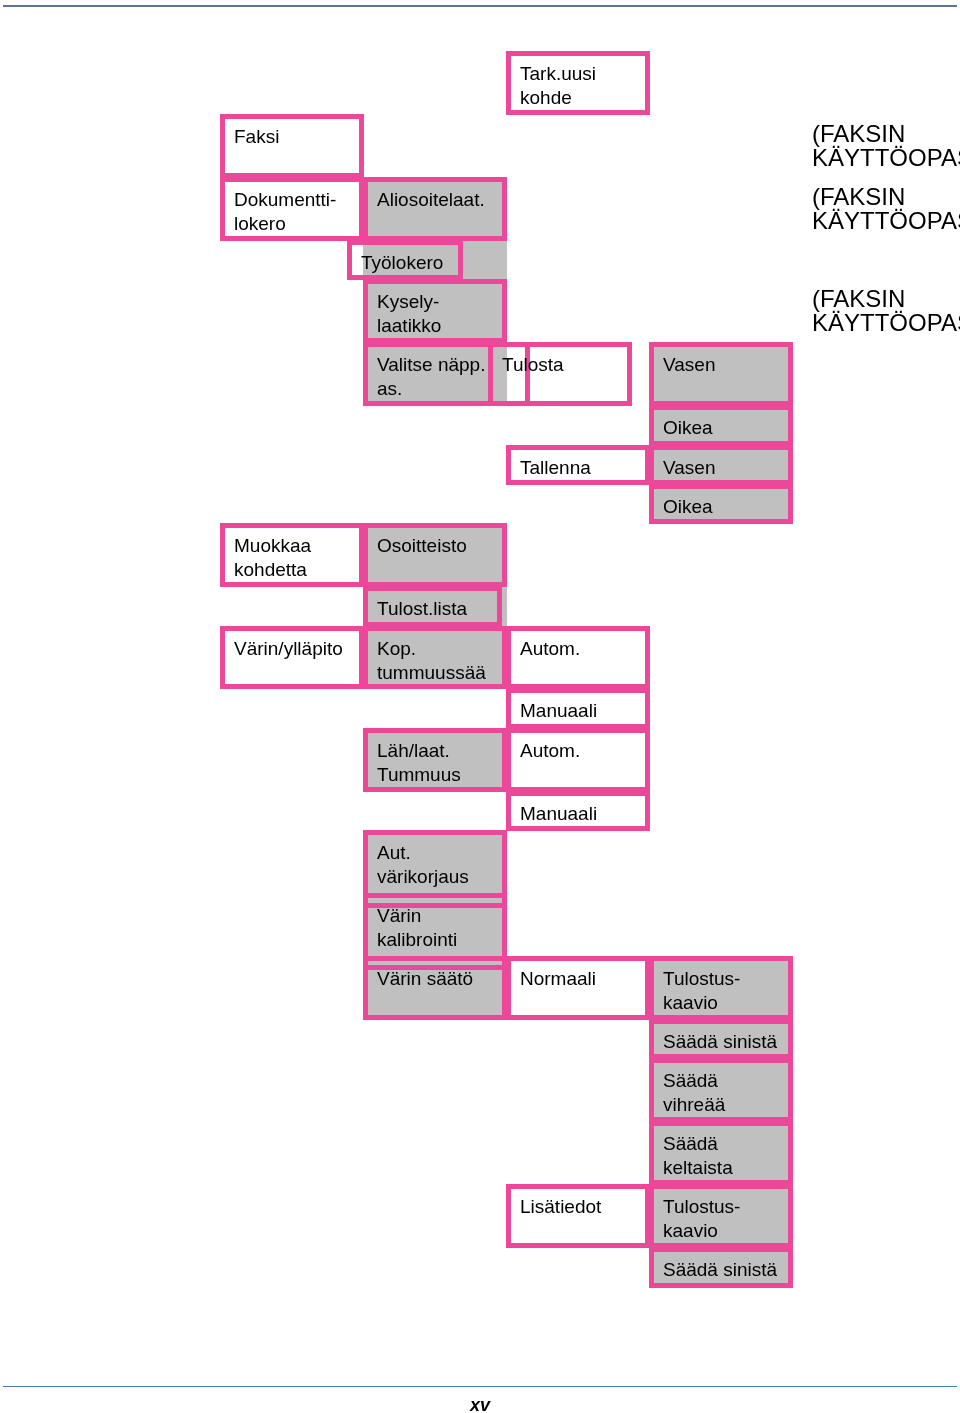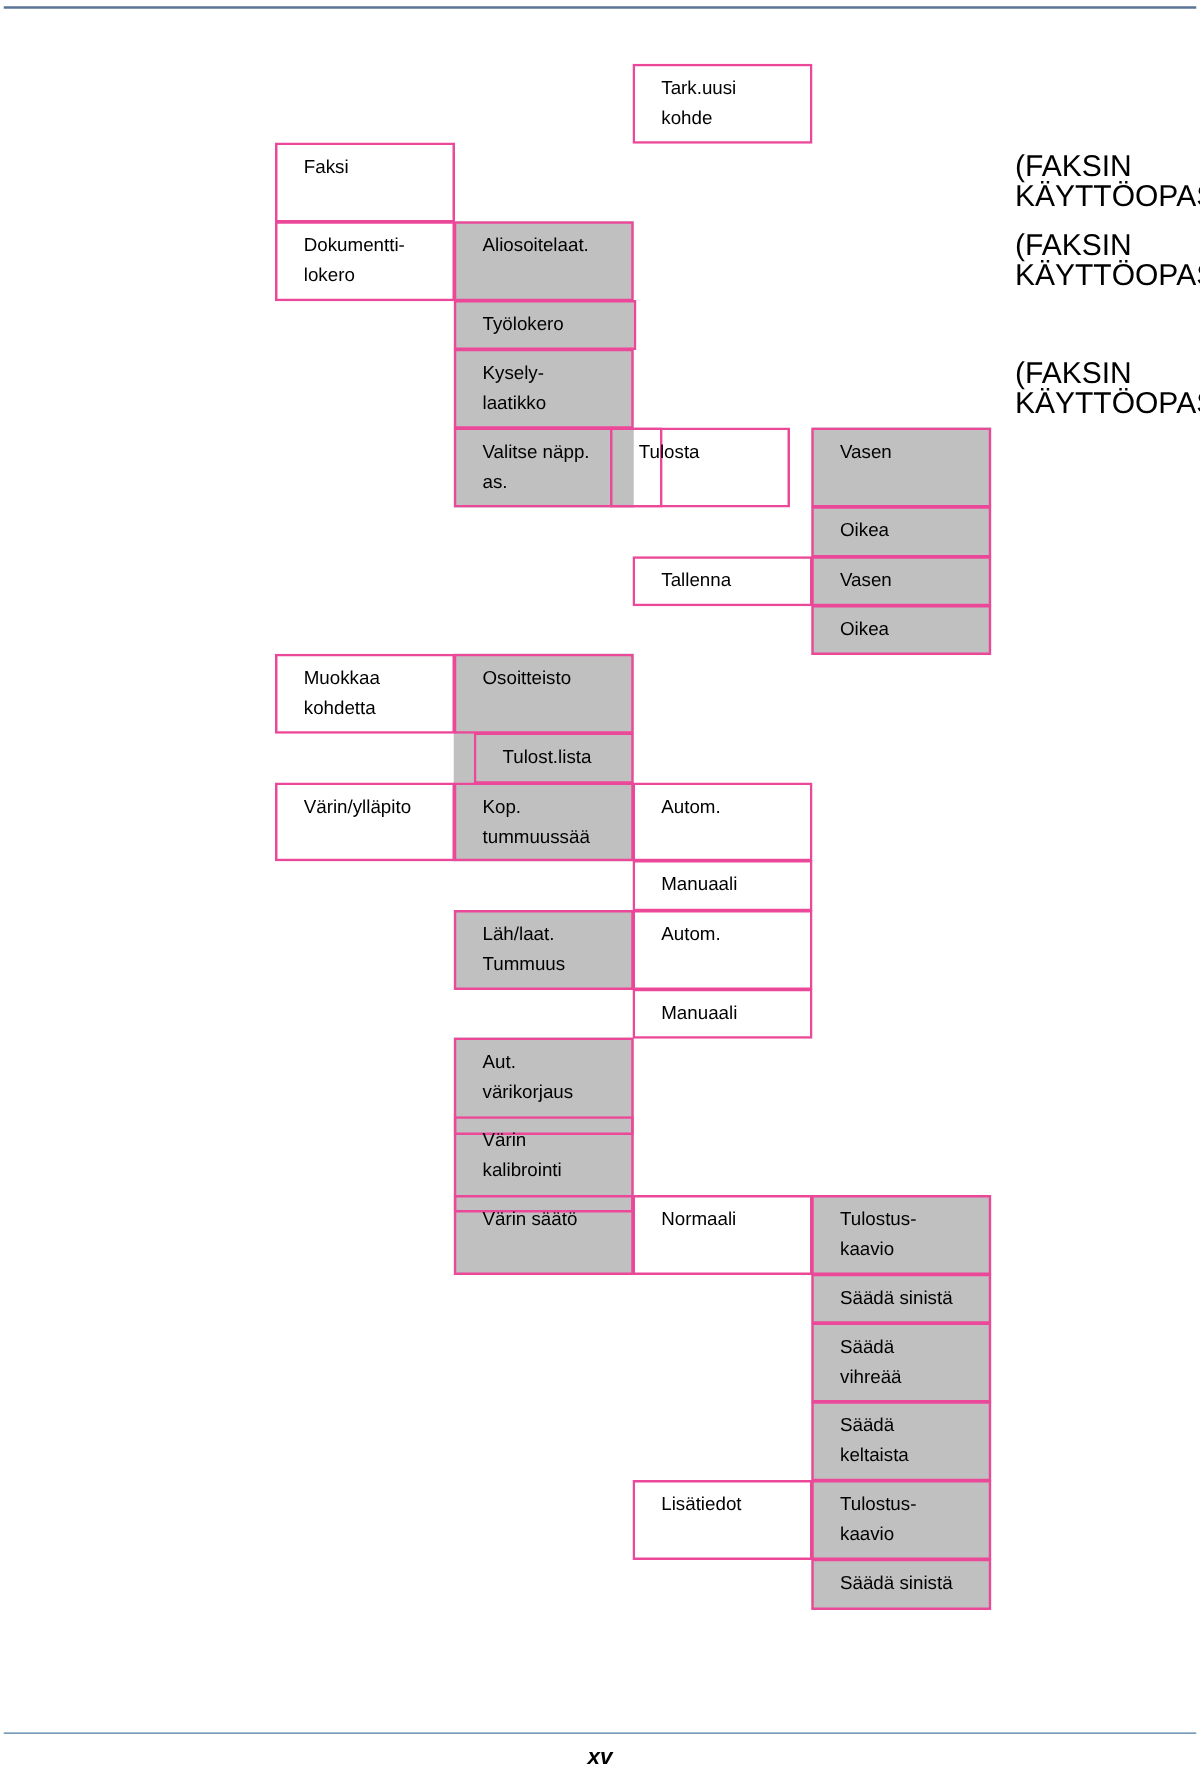--- a/index.html
+++ b/index.html
@@ -52,24 +52,24 @@
     width: 573px;
     height: 1237px;
   }
   .shade-bg {
     position: absolute;
     background: #c0c0c0;
   }
   .cell {
     position: absolute;
     box-sizing: border-box;
-    border: 2px solid #ec4899;
-    font-size: 15px;
+    border: 5px solid #ec4899;
+    font-size: 19px;
     line-height: 23.7px;
-    padding: 6px 0 0 21px;
+    padding: 6px 0 0 9px;
     white-space: pre-line;
     transform: translateZ(0);
   }
 
   
   .note {
     position: absolute;
     left: 812px;
     width: 152px;
     font-size: 24px;
@@ -108,35 +108,35 @@
     <div class="shade-bg" style="left:429px;top:1070px;width:144px;height:64px"></div>
     <div class="shade-bg" style="left:429px;top:1133px;width:144px;height:64px"></div>
     <div class="shade-bg" style="left:429px;top:1196px;width:144px;height:41px"></div>
 
     <div class="cell" style="left:286px;top:0px;width:144px;height:64px">Tark.uusi
 kohde</div>
     <div class="cell" style="left:0px;top:63px;width:144px;height:64px">Faksi</div>
     <div class="cell" style="left:0px;top:126px;width:144px;height:64px">Dokumentti-
 lokero</div>
     <div class="cell shade" style="left:143px;top:126px;width:144px;height:64px">Aliosoitelaat.</div>
-    <div class="cell shade" style="left:143px;top:189px;width:146px;height:40px">Työlokero</div>
+    <div class="cell shade" style="left:127px;top:189px;width:116px;height:40px">Työlokero</div>
     <div class="cell shade" style="left:143px;top:228px;width:144px;height:64px">Kysely-
 laatikko</div>
     <div class="cell shade" style="left:143px;top:291px;width:167px;height:64px">Valitse näpp.
 as.</div>
     <div class="cell" style="left:268px;top:291px;width:144px;height:64px">Tulosta</div>
     <div class="cell shade" style="left:429px;top:291px;width:144px;height:64px">Vasen</div>
     <div class="cell shade" style="left:429px;top:354px;width:144px;height:41px">Oikea</div>
     <div class="cell" style="left:286px;top:394px;width:144px;height:40px">Tallenna</div>
     <div class="cell shade" style="left:429px;top:394px;width:144px;height:40px">Vasen</div>
     <div class="cell shade" style="left:429px;top:433px;width:144px;height:40px">Oikea</div>
     <div class="cell" style="left:0px;top:472px;width:144px;height:64px">Muokkaa
 kohdetta</div>
     <div class="cell shade" style="left:143px;top:472px;width:144px;height:64px">Osoitteisto</div>
-    <div class="cell shade" style="left:159px;top:535px;width:128px;height:41px">Tulost.lista</div>
+    <div class="cell shade" style="left:143px;top:535px;width:139px;height:41px">Tulost.lista</div>
     <div class="cell" style="left:0px;top:575px;width:144px;height:63px">Värin/ylläpito</div>
     <div class="cell shade" style="left:143px;top:575px;width:144px;height:63px">Kop.
 tummuussää</div>
     <div class="cell" style="left:286px;top:575px;width:144px;height:63px">Autom.</div>
     <div class="cell" style="left:286px;top:637px;width:144px;height:41px">Manuaali</div>
     <div class="cell shade" style="left:143px;top:677px;width:144px;height:64px">Läh/laat.
 Tummuus</div>
     <div class="cell" style="left:286px;top:677px;width:144px;height:64px">Autom.</div>
     <div class="cell" style="left:286px;top:740px;width:144px;height:40px">Manuaali</div>
     <div class="cell shade" style="left:143px;top:779px;width:144px;height:78px">Aut.

